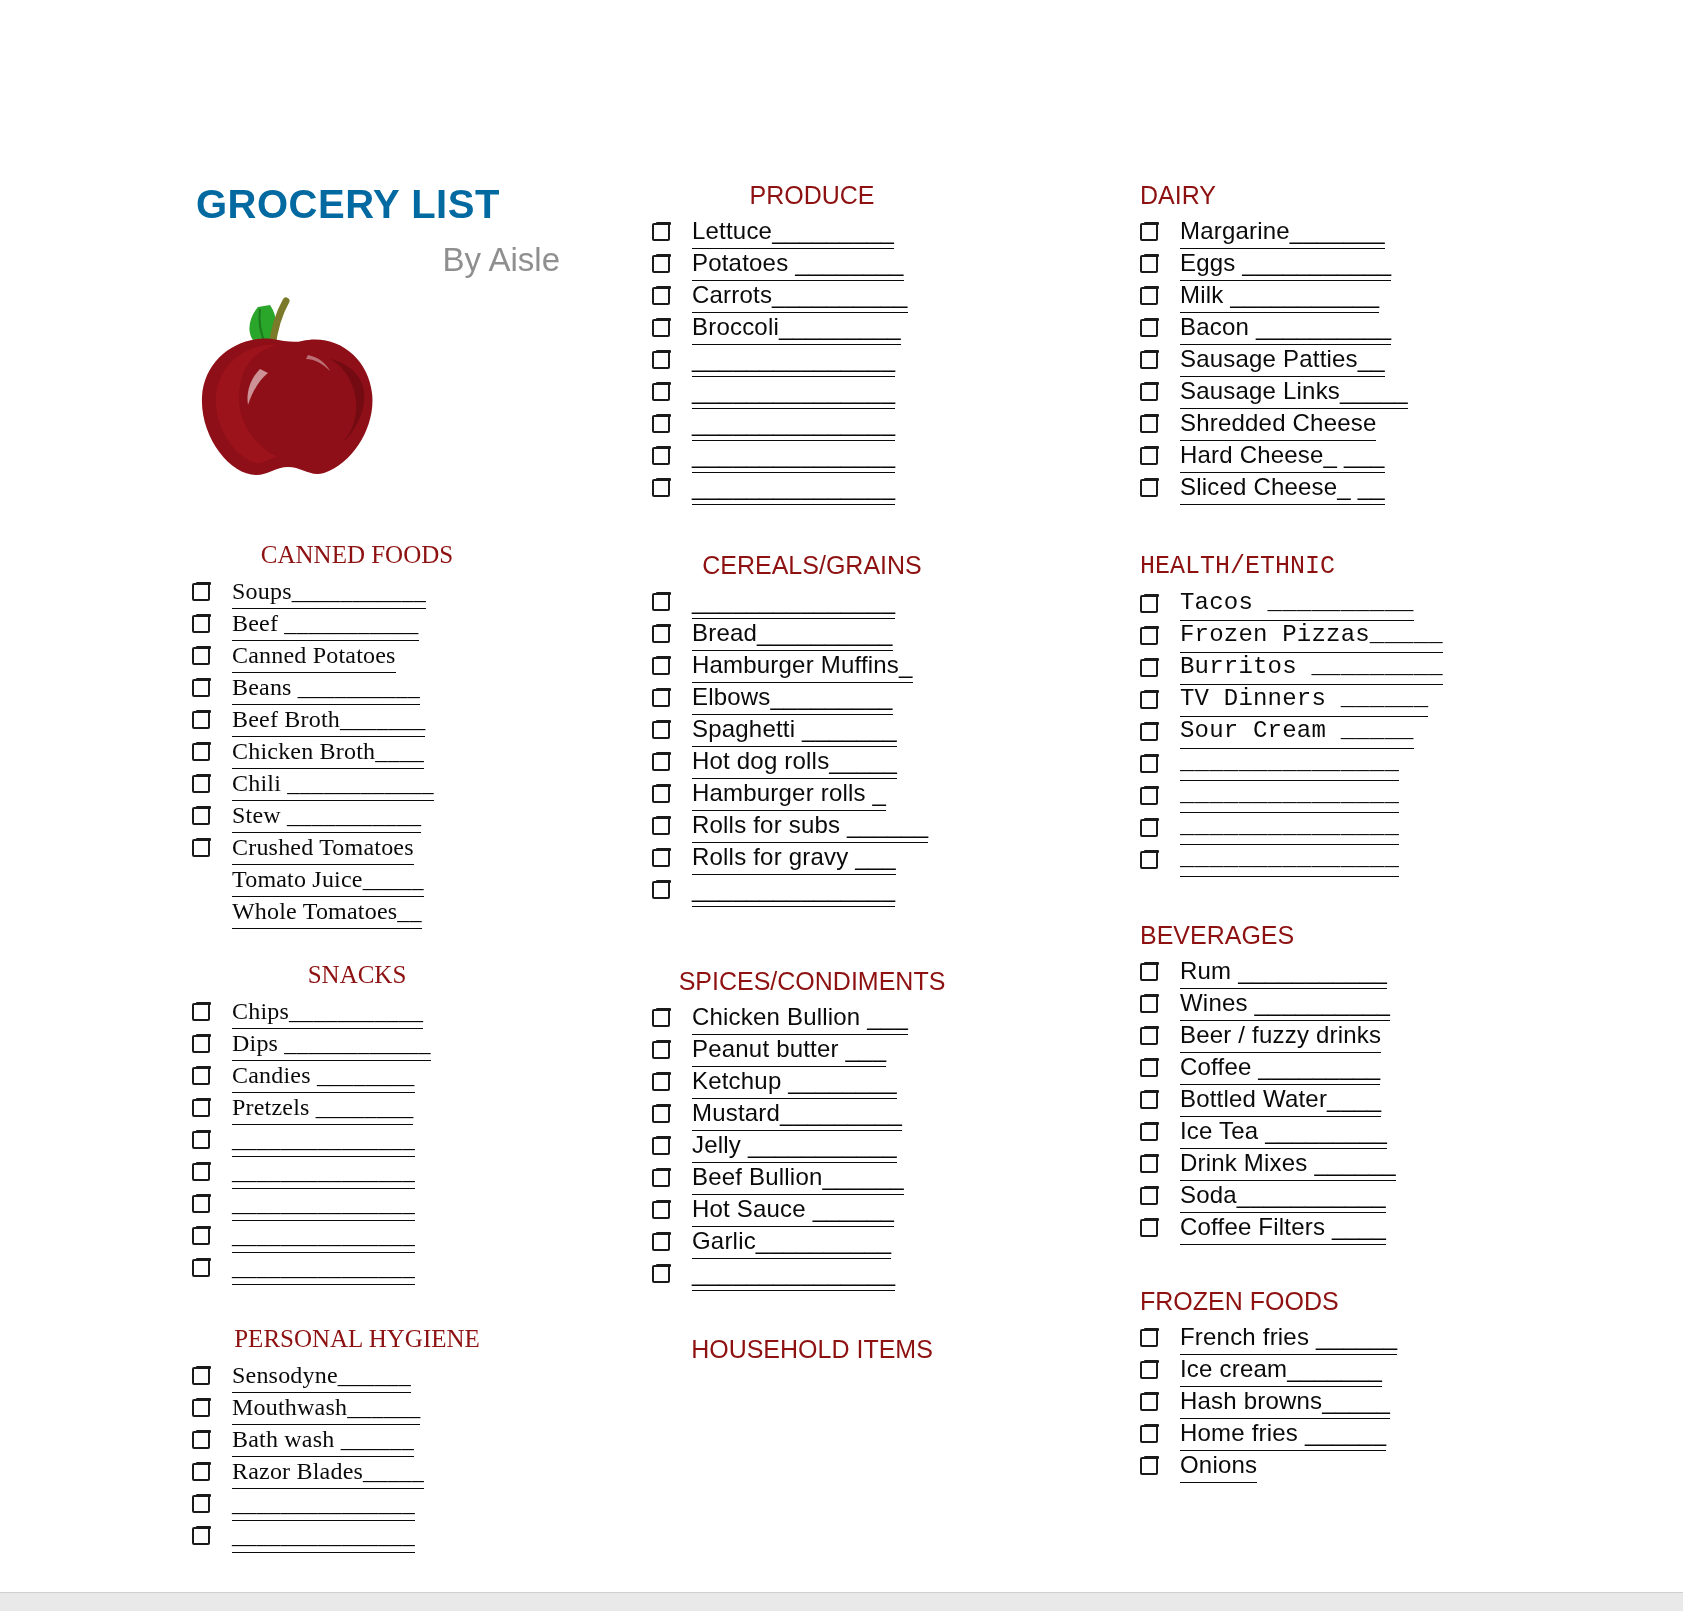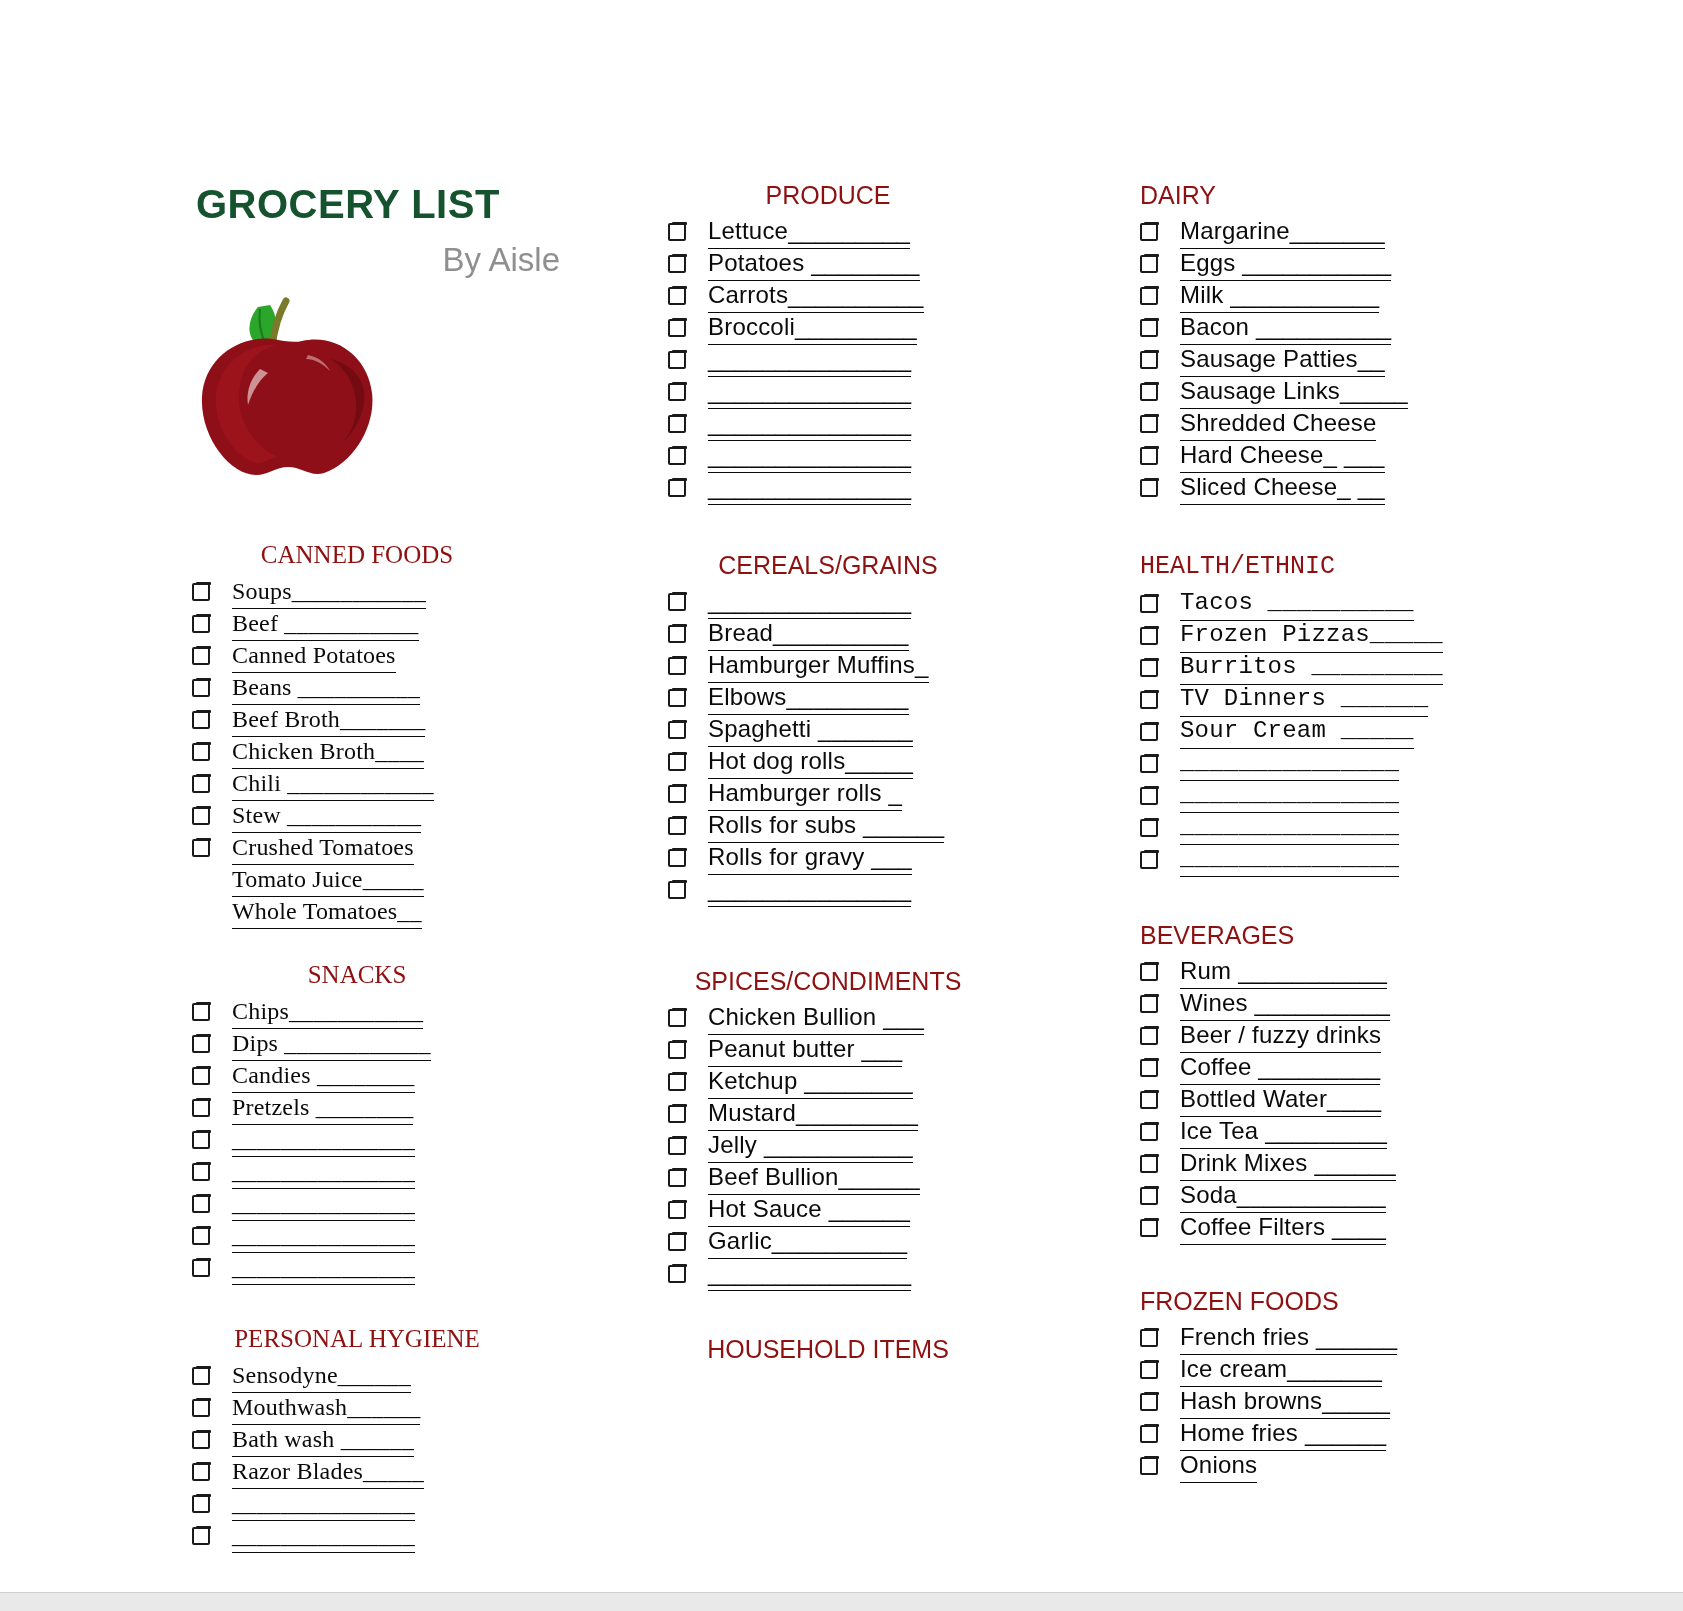--- a/index.html
+++ b/index.html
@@ -30,21 +30,21 @@
   
   .title-block {
     position: absolute;
     left: 196px;
     top: 182px;
     width: 400px;
   }
   .main-title {
     font-size: 40px;
     font-weight: bold;
-    color: #14532d;
+    color: #0369a1;
     letter-spacing: 0.5px;
     margin: 0;
     line-height: 1.1;
   }
   .sub-title {
     font-size: 33px;
     font-weight: normal;
     color: #8f8f8f;
     margin: 16px 0 0 0;
     text-align: right;
@@ -59,21 +59,21 @@
     top: 285px;
     width: 210px;
     height: 200px;
   }
 
   
   .col {
     position: absolute;
   }
   #col-left  { left: 192px;  top: 540px;  width: 330px; font-family: Liberation Serif, serif; }
-  #col-mid   { left: 668px;  top: 180px;  width: 320px; }
+  #col-mid   { left: 652px;  top: 180px;  width: 320px; }
   #col-right { left: 1140px; top: 180px;  width: 300px; }
 
   .section { margin-bottom: 14px; }
   .section-title {
     color: #8e1111;
     font-size: 25px;
     margin: 0 0 6px 0;
     line-height: 1.2;
     white-space: nowrap;
   }

